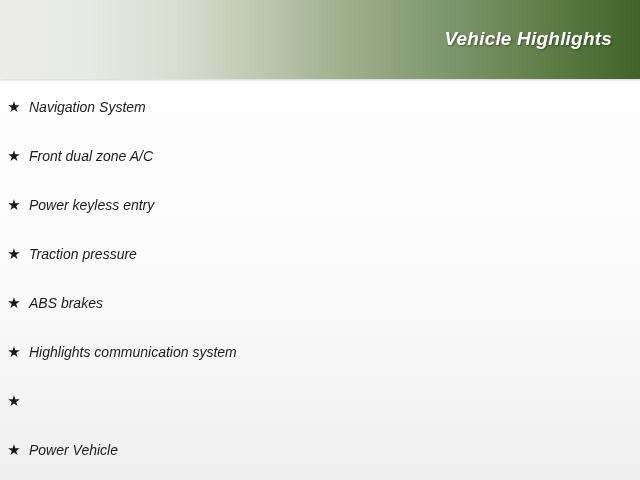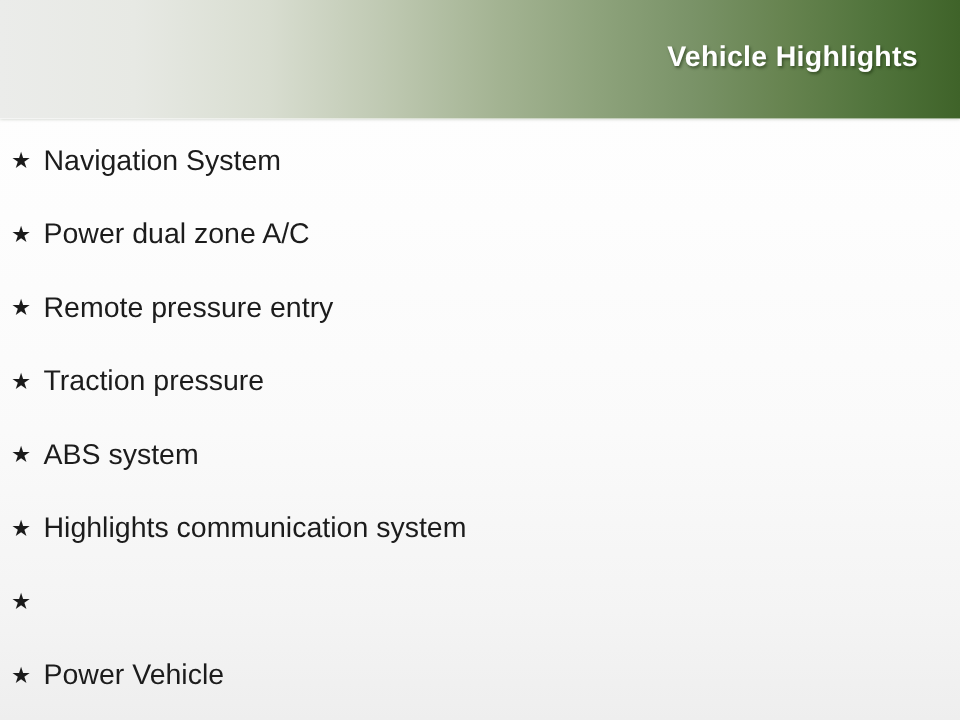--- a/index.html
+++ b/index.html
@@ -20,20 +20,21 @@
     position: relative;
     width: 640px;
     height: 480px;
     background: linear-gradient(to bottom,
                 #ffffff 0%,
                 #fdfdfd 30%,
                 #fafafa 60%,
                 #f4f4f4 85%,
                 #eeeeee 100%);
     overflow: hidden;
+    font-style: italic;
   }
 
   
   .header {
     position: absolute;
     top: 0;
     left: 0;
     width: 640px;
     height: 79px;
     background: linear-gradient(to right,
@@ -88,21 +89,21 @@
     top: 0;
     width: 16px;
     line-height: 29px;
     font-size: 15px;
     color: #1a1a1a;
     text-align: center;
     font-family: "DejaVu Sans", sans-serif;
   }
 
   .highlight-label {
-    font-size: 19px;
+    font-size: 14px;
     color: #1c1c1c;
     line-height: 29px;
     white-space: nowrap;
   }
 </style>
 </head>
 <body>
 
 <div class="slide">
 
@@ -110,33 +111,33 @@
     <div class="header-title">Vehicle Highlights</div>
   </div>
 
   <ul class="highlights-list">
     <li class="highlight-item">
       <span class="bullet-star">★</span>
       <span class="highlight-label">Navigation System</span>
     </li>
     <li class="highlight-item">
       <span class="bullet-star">★</span>
-      <span class="highlight-label">Power dual zone A/C</span>
+      <span class="highlight-label">Front dual zone A/C</span>
     </li>
     <li class="highlight-item">
       <span class="bullet-star">★</span>
-      <span class="highlight-label">Remote pressure entry</span>
+      <span class="highlight-label">Power keyless entry</span>
     </li>
     <li class="highlight-item">
       <span class="bullet-star">★</span>
       <span class="highlight-label">Traction pressure</span>
     </li>
     <li class="highlight-item">
       <span class="bullet-star">★</span>
-      <span class="highlight-label">ABS system</span>
+      <span class="highlight-label">ABS brakes</span>
     </li>
     <li class="highlight-item">
       <span class="bullet-star">★</span>
       <span class="highlight-label">Highlights communication system</span>
     </li>
     <li class="highlight-item">
       <span class="bullet-star">★</span>
     </li>
     <li class="highlight-item">
       <span class="bullet-star">★</span>

